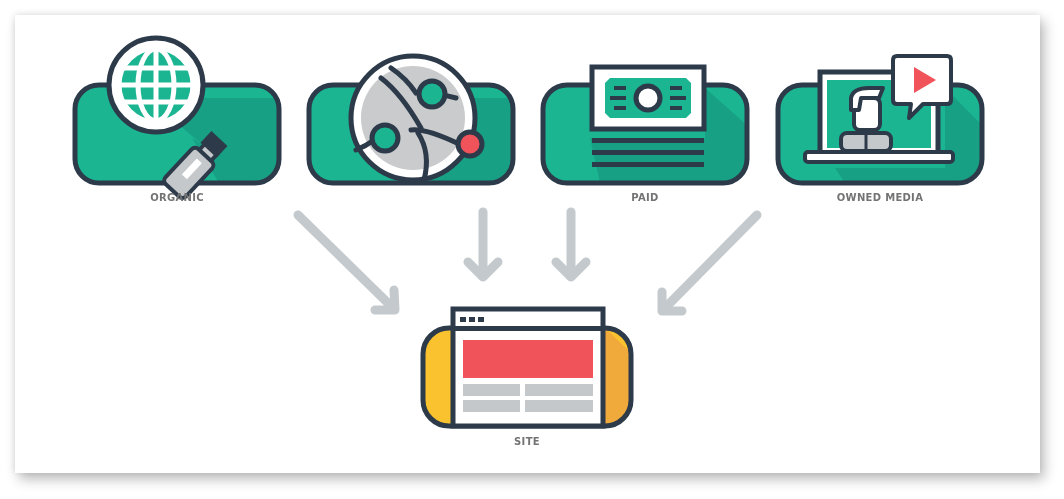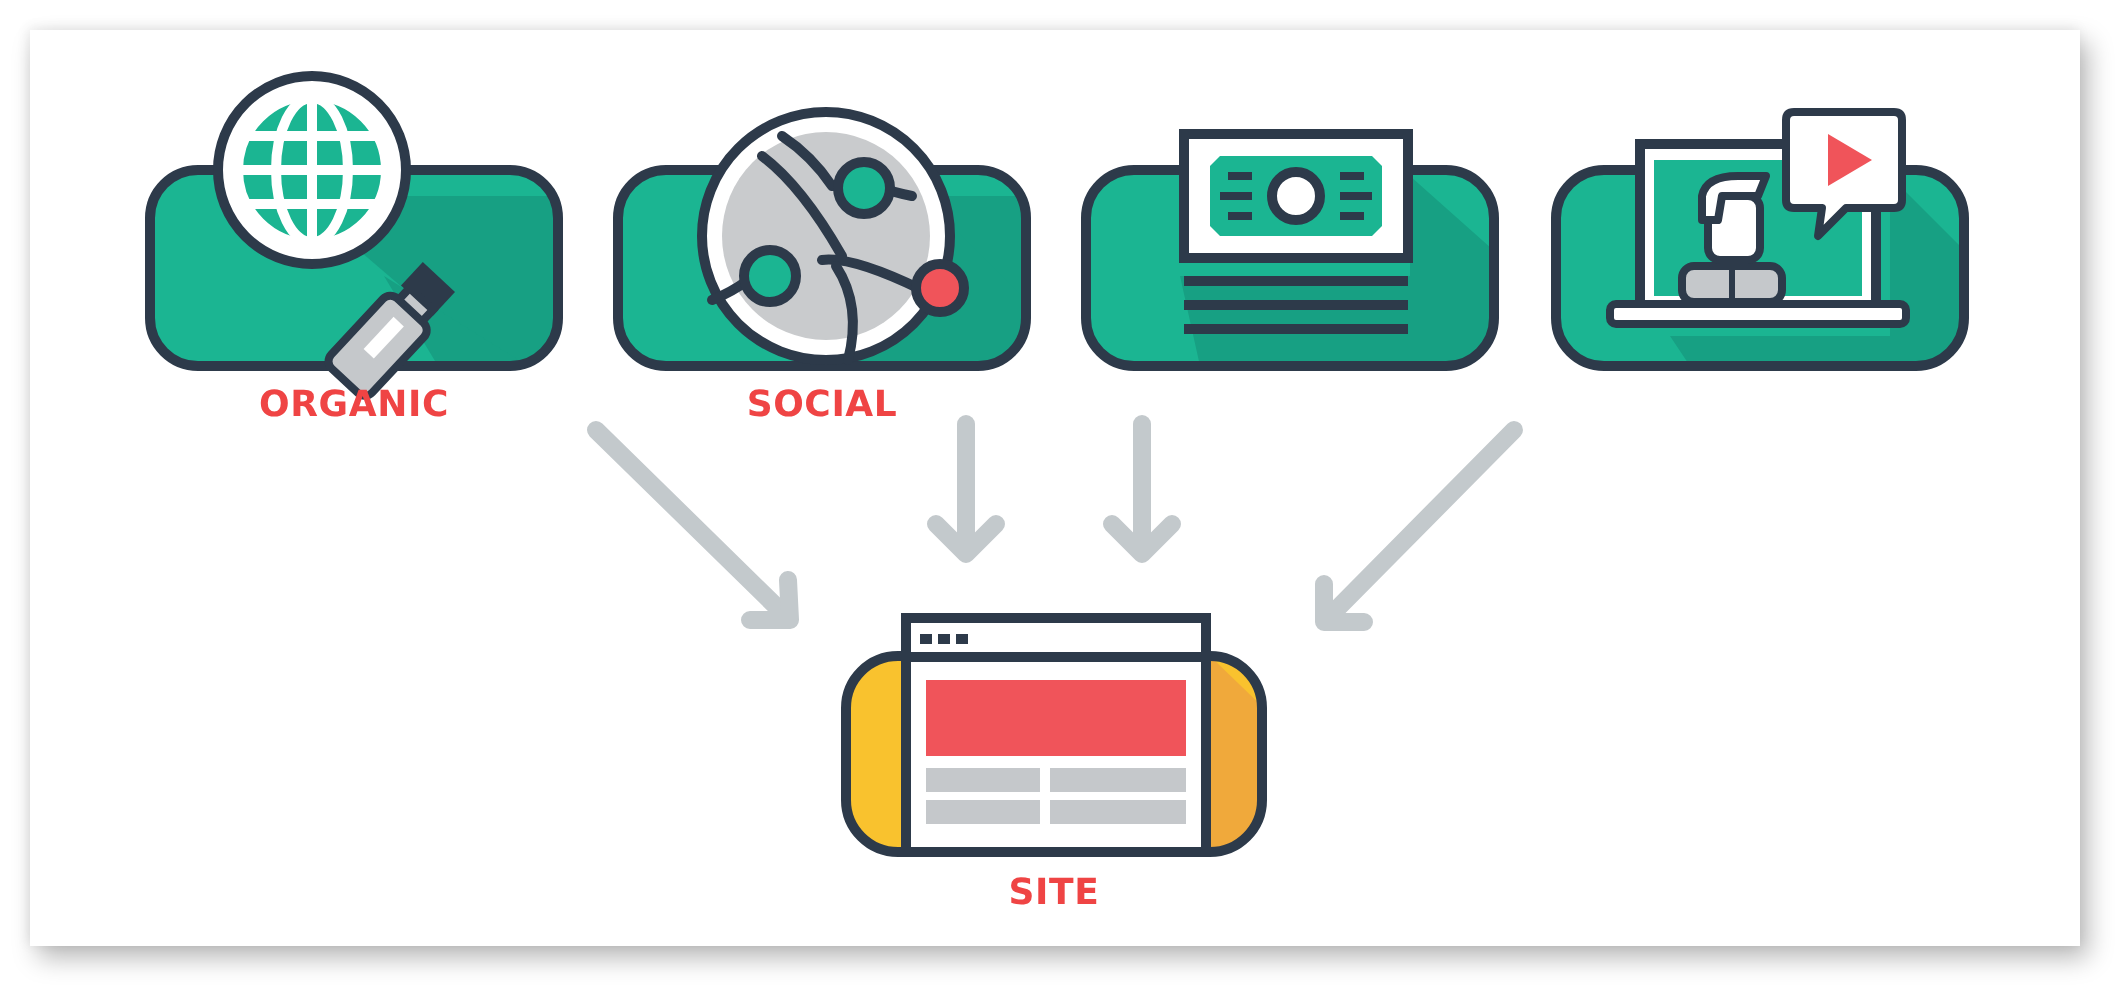--- a/index.html
+++ b/index.html
@@ -1,20 +1,20 @@
 <!DOCTYPE html>
 <html><head>
 <meta charset="utf-8">
 <style>
   html,body{margin:0;padding:0;}
   body{width:1064px;height:499px;background:#ffffff;position:relative;overflow:hidden;font-family:"DejaVu Sans","Liberation Sans",sans-serif;}
   .card{position:absolute;left:15px;top:15px;width:1025px;height:458px;background:#ffffff;box-shadow:4px 6px 12px rgba(0,0,0,0.28), -1px -1px 6px rgba(0,0,0,0.08);}
   .node{position:absolute;}
   .node svg{position:absolute;left:0;top:0;overflow:visible;}
-  .label{position:absolute;font-weight:bold;font-size:18px;color:#ef4444;letter-spacing:0.3px;text-align:center;white-space:nowrap;}
+  .label{position:absolute;font-weight:bold;font-size:10px;color:#737373;letter-spacing:0.3px;text-align:center;white-space:nowrap;}
   .arrows{position:absolute;left:0;top:0;}
 </style>
 </head>
 <body>
 
 <div class="card"></div>
 
 <svg class="arrows" width="1064" height="499">
   <g stroke="#c3c9cc" stroke-width="9" stroke-linecap="round" stroke-linejoin="round" fill="none">
     <g>
@@ -87,21 +87,20 @@
       <path d="M85 30 Q100 40 110 55"></path>
       <path d="M150 60 Q140 58 132 55"></path>
       <path d="M105 92 Q120 90 155 107"></path>
       <path d="M112 95 Q125 115 118 142"></path>
       <path d="M50 112 Q60 108 68 102"></path>
     </g>
     <circle cx="126" cy="56" r="13" fill="#1bb592" stroke="#2d3a4a" stroke-width="5"></circle>
     <circle cx="79" cy="100" r="13" fill="#1bb592" stroke="#2d3a4a" stroke-width="5"></circle>
     <circle cx="164" cy="106" r="12" fill="#f0545a" stroke="#2d3a4a" stroke-width="5"></circle>
   </svg>
-  <div class="label" style="left:0;width:210px;top:154px;">SOCIAL</div>
 </div>
 
 <div class="node" style="left:540px;top:38px;width:210px;height:175px;">
   <svg width="210" height="175">
     <defs>
         <clipPath id="c3">
           <rect x="3" y="47" width="204" height="98" rx="24"></rect>
         </clipPath>
       </defs>
     <rect x="3" y="47" width="204" height="98" rx="24" fill="#1bb592"></rect>
@@ -115,20 +114,21 @@
         <rect x="70" y="58" width="16" height="4"></rect>
         <rect x="74" y="68" width="12" height="4"></rect>
       <rect x="130" y="48" width="12" height="4"></rect>
         <rect x="130" y="58" width="16" height="4"></rect>
         <rect x="130" y="68" width="12" height="4"></rect>
       <rect x="52" y="100" width="112" height="5"></rect>
       <rect x="52" y="112" width="112" height="5"></rect>
       <rect x="52" y="124" width="112" height="5"></rect>
     </g>
   </svg>
+  <div class="label" style="left:0;width:210px;top:154px;">PAID</div>
 </div>
 
 <div class="node" style="left:775px;top:38px;width:210px;height:175px;">
   <svg width="210" height="175">
     <defs>
         <clipPath id="c4">
           <rect x="3" y="47" width="204" height="98" rx="24"></rect>
         </clipPath>
       </defs>
     <rect x="3" y="47" width="204" height="98" rx="24" fill="#1bb592"></rect>
@@ -141,20 +141,21 @@
     <rect x="66" y="95" width="50" height="18" rx="6" fill="#c5c8cb" stroke="#2d3a4a" stroke-width="4"></rect>
     <line x1="91" y1="96" x2="91" y2="113" stroke="#2d3a4a" stroke-width="3"></line>
     <rect x="79" y="60" width="26" height="32" rx="6" fill="#ffffff" stroke="#2d3a4a" stroke-width="4"></rect>
     <path d="M76 72 L76 60 Q78 50 94 50 L108 50 L104 60 L86 60 L84 72 Z" fill="#ffffff" stroke="#2d3a4a" stroke-width="4" stroke-linejoin="round"></path>
 
     <rect x="30" y="114" width="148" height="10" rx="3" fill="#ffffff" stroke="#2d3a4a" stroke-width="4"></rect>
 
     <path d="M122 18 L172 18 Q176 18 176 22 L176 62 Q176 66 172 66 L148 66 L134 80 L136 66 L122 66 Q118 66 118 62 L118 22 Q118 18 122 18 Z" fill="#ffffff" stroke="#2d3a4a" stroke-width="4" stroke-linejoin="round"></path>
     <polygon points="139,29 161,42 139,55" fill="#f0545a"></polygon>
   </svg>
+  <div class="label" style="left:0;width:210px;top:154px;">OWNED MEDIA</div>
 </div>
 
 <div class="node" style="left:420px;top:306px;width:214px;height:150px;">
   <svg width="214" height="150">
     <defs>
         <clipPath id="c5">
           <rect x="3" y="22" width="208" height="98" rx="26"></rect>
         </clipPath>
       </defs>
     <rect x="3" y="22" width="208" height="98" rx="26" fill="#f9c22e"></rect>

